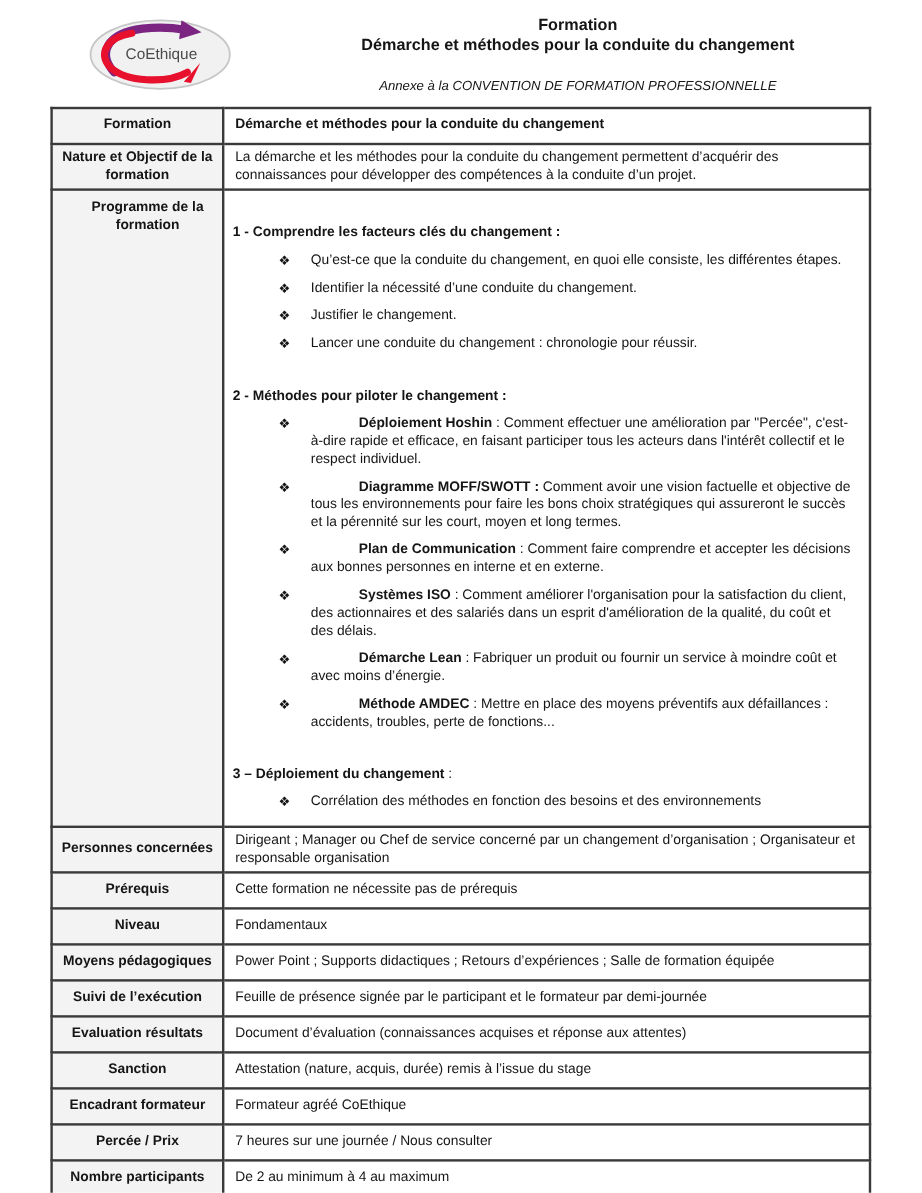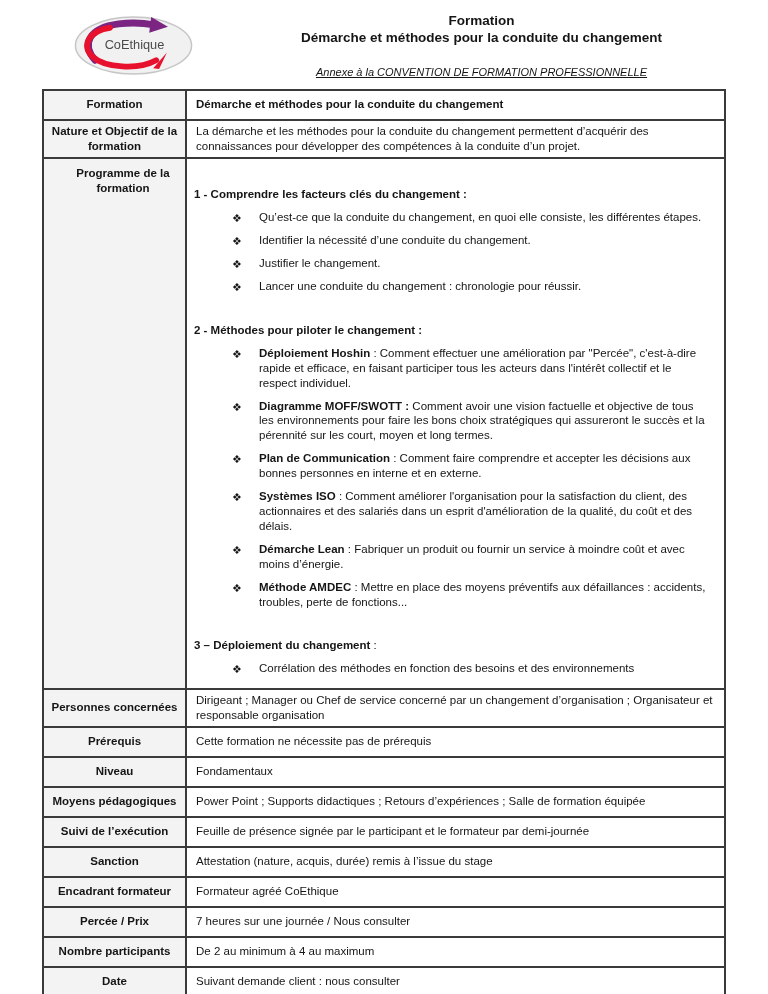--- a/index.html
+++ b/index.html
@@ -14,21 +14,21 @@
 
   
   .header {
     display: flex; align-items: center;
     padding: 13px 0 7px 72px;
   }
   .logo { width: 123px; height: 61px; flex: 0 0 auto; }
   .titles { flex: 1; text-align: center; }
   .title-main  { font-size: 13.5px; font-weight: bold; line-height: 1.25; }
   .title-sub   { font-size: 13.5px; font-weight: bold; line-height: 1.25; }
-  .title-annexe{ font-size: 11px; font-style: italic; margin-top: 19px; text-decoration: underline; }
+  .title-annexe{ font-size: 11px; font-style: italic; margin-top: 19px; }
 
   
   table.form {
     border-collapse: collapse;
     table-layout: fixed;
     width: 684px;
     margin: 4px 0 0 42px;
     border: 1px solid #2c2c2c;
   }
   td {
@@ -51,21 +51,21 @@
 
   tr.programme-row .label-cell { vertical-align: top; padding-top: 7px; padding-left: 23px; }
   tr.programme-row .value-cell { vertical-align: top; padding: 0 12px 12px 7px; }
 
   .prog-heading { margin: 28px 0 2px 0; font-weight: bold; }
   .prog-heading .tail { font-weight: normal; }
 
   .bullet { display: flex; margin: 8px 0 0 38px; }
   .bullet-glyph { flex: 0 0 27px; font-size: 11px; padding-top: 1px; }
   .bullet-text  { flex: 1; padding-right: 2px; }
-  .bullet-text .lead { font-weight: bold; }
+  .bullet-text .lead { font-weight: bold; margin-left: 40px; }
 </style>
 </head>
 <body>
 
 <div class="page">
 
   <div class="header">
     <svg class="logo" viewBox="0 0 124 62" aria-hidden="true">
       <ellipse cx="62" cy="31" rx="59" ry="29" fill="#f1f1f1" stroke="#c6c6c6" stroke-width="1.5"></ellipse>
       <path d="M 23 46 C 9 30 16 13 47 9 C 60 7.5 72 8 83 10" fill="none" stroke="#7B2482" stroke-width="7" stroke-linecap="round"></path>
@@ -161,20 +161,24 @@
         </tr>
         <tr class="simple-row">
           <td class="label-cell">Moyens pédagogiques</td>
           <td class="value-cell">Power Point ; Supports didactiques ; Retours d’expériences ; Salle de formation équipée</td>
         </tr>
         <tr class="simple-row">
           <td class="label-cell">Suivi de l’exécution</td>
           <td class="value-cell">Feuille de présence signée par le participant et le formateur par demi-journée</td>
         </tr>
         <tr class="simple-row">
+          <td class="label-cell">Evaluation résultats</td>
+          <td class="value-cell">Document d’évaluation (connaissances acquises et réponse aux attentes)</td>
+        </tr>
+        <tr class="simple-row">
           <td class="label-cell">Sanction</td>
           <td class="value-cell">Attestation (nature, acquis, durée) remis à l’issue du stage</td>
         </tr>
         <tr class="simple-row">
           <td class="label-cell">Encadrant formateur</td>
           <td class="value-cell">Formateur agréé CoEthique</td>
         </tr>
         <tr class="simple-row">
           <td class="label-cell">Percée / Prix</td>
           <td class="value-cell">7 heures sur une journée / Nous consulter</td>

